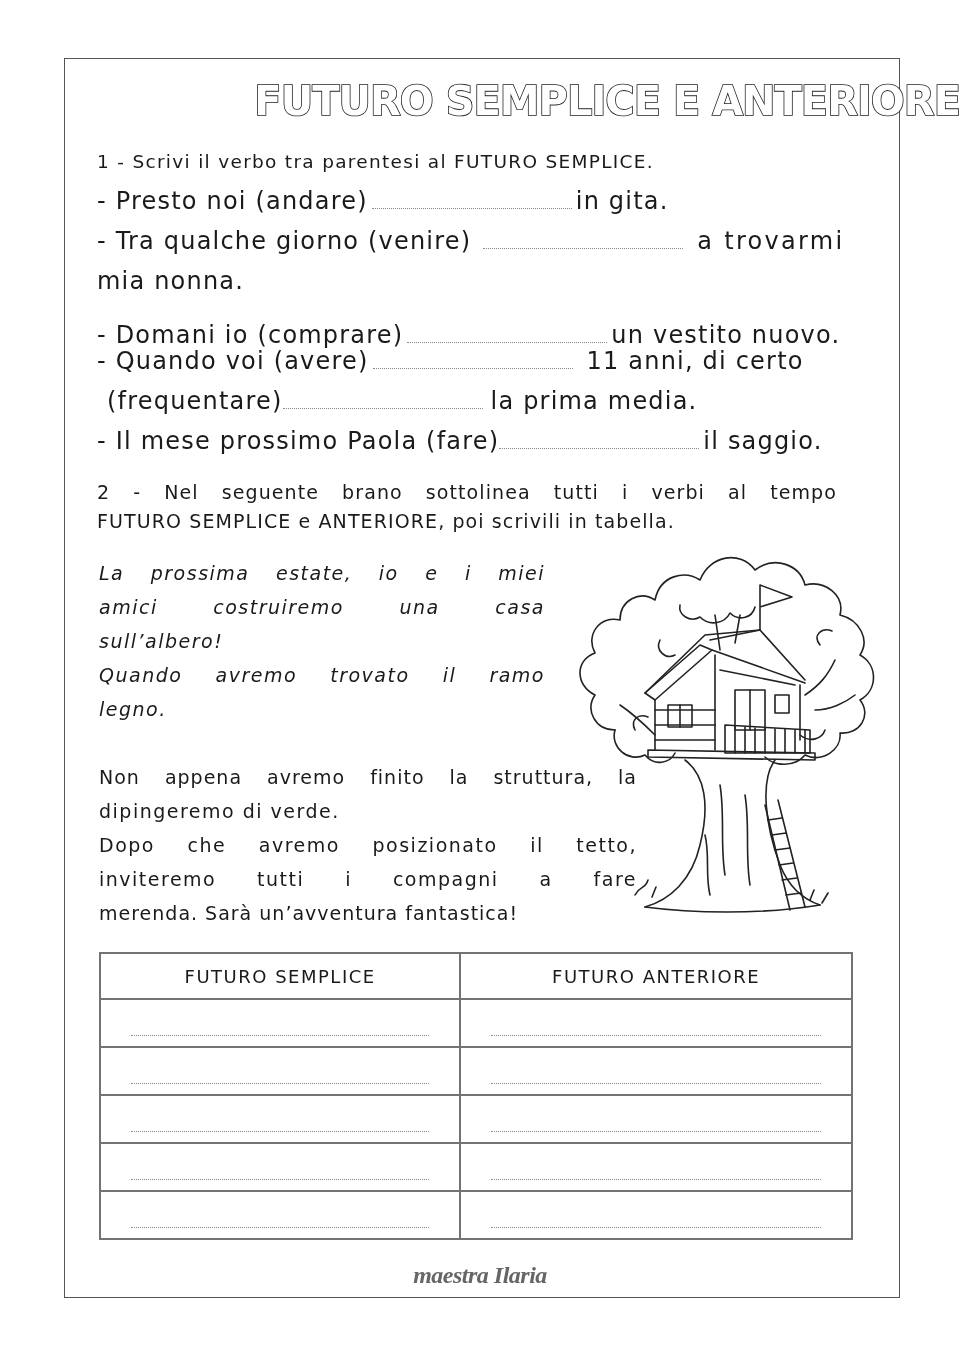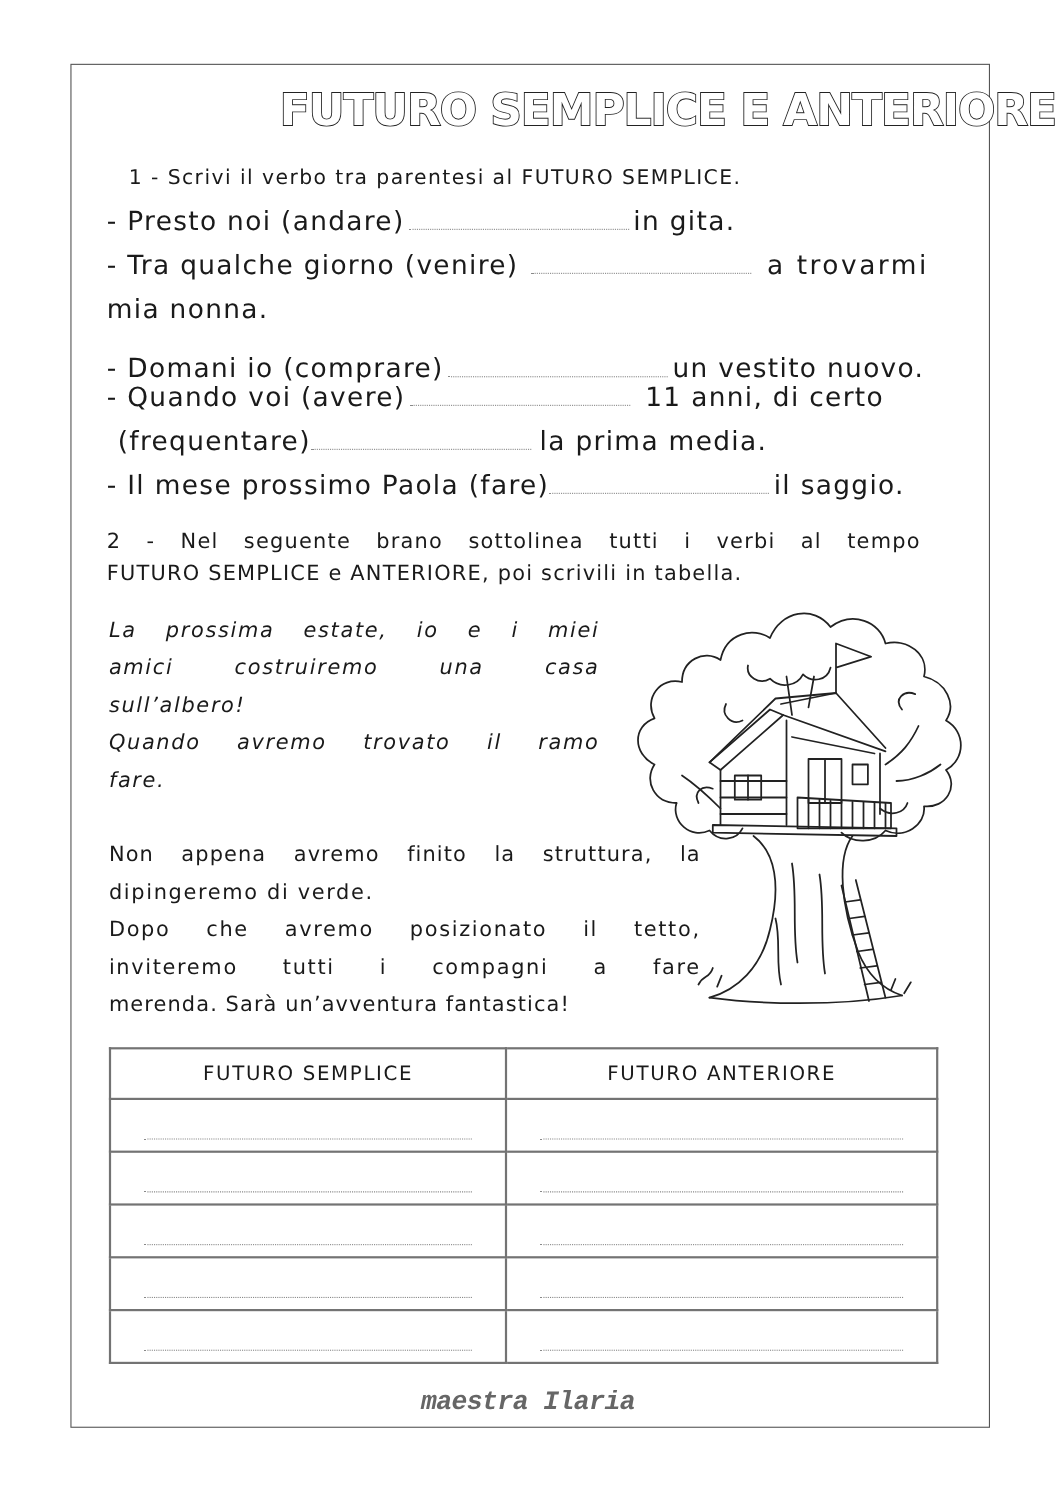--- a/index.html
+++ b/index.html
@@ -25,31 +25,31 @@
   .passage .left { text-align-last:left; }
   .tree { position:absolute; left:560px; top:535px; width:320px; height:395px; }
   table.verbs { position:absolute; left:99px; top:952px; width:754px;
                 border-collapse:collapse; }
   table.verbs td, table.verbs th { border:2px solid #737373; }
   table.verbs th { height:42px; font-weight:normal; font-size:18px; letter-spacing:1.5px; }
   table.verbs td { height:44px; position:relative; }
   table.verbs td .dots { position:absolute; left:30px; right:30px; bottom:10px;
                          border-bottom:1.5px dotted #888; }
   .signature { position:absolute; left:0; top:1262px; width:960px; text-align:center;
-               font-family:Liberation Mono, monospace; font-style:italic; font-weight:bold;
+               font-family:Liberation Serif, serif; font-style:italic; font-weight:bold;
                font-size:24px; color:#666; letter-spacing:-0.5px; }
 </style>
 </head>
 <body>
 
 <div class="frame"></div>
 
 <div class="title">FUTURO SEMPLICE E ANTERIORE</div>
 
-<div class="line" style="top:150px;font-size:18.5px;letter-spacing:1.3px;margin-left:20px;">1 - Scrivi il verbo tra parentesi al FUTURO SEMPLICE.</div>
+<div class="line" style="top:150px;font-size:18.5px;letter-spacing:1.3px;">1 - Scrivi il verbo tra parentesi al FUTURO SEMPLICE.</div>
 
 <div class="line" style="top:189px;">
   <span>- Presto noi (andare)</span><span class="blank" style="width:200px"></span><span>in gita.</span>
 </div>
 <div class="line" style="top:229px;width:772px;">
   <span>- Tra qualche giorno (venire)</span><span class="blank" style="width:200px;margin-left:12px;margin-right:14px"></span><span style="letter-spacing:2.3px">a trovarmi</span>
 </div>
 <div class="line" style="top:269px;">mia nonna.</div>
 <div class="line" style="top:309px;margin-top:14px;">
   <span>- Domani io (comprare)</span><span class="blank" style="width:200px"></span><span>un vestito nuovo.</span>
@@ -67,21 +67,21 @@
 <div class="q2">
   <div>2 - Nel seguente brano sottolinea tutti i verbi al tempo</div>
   <div class="last">FUTURO SEMPLICE e ANTERIORE, poi scrivili in tabella.</div>
 </div>
 
 <div class="passage" style="top:556px;width:446px;font-style:italic;">
   <div class="pl">La prossima estate, io e i miei</div>
   <div class="pl">amici costruiremo una casa</div>
   <div class="pl left">sull’albero!</div>
   <div class="pl">Quando avremo trovato il ramo</div>
-  <div class="pl left">fare.</div>
+  <div class="pl left">legno.</div>
 </div>
 <div class="passage" style="top:760px;width:538px;">
   <div class="pl" style="letter-spacing:1px">Non appena avremo finito la struttura, la</div>
   <div class="pl left">dipingeremo di verde.</div>
   <div class="pl">Dopo che avremo posizionato il tetto,</div>
   <div class="pl">inviteremo tutti i compagni a fare</div>
   <div class="pl left" style="letter-spacing:1px">merenda. Sarà un’avventura fantastica!</div>
 </div>
 
 <svg class="tree" viewBox="0 0 320 395" fill="none" stroke="#222" stroke-width="1.6" stroke-linejoin="round" stroke-linecap="round">

